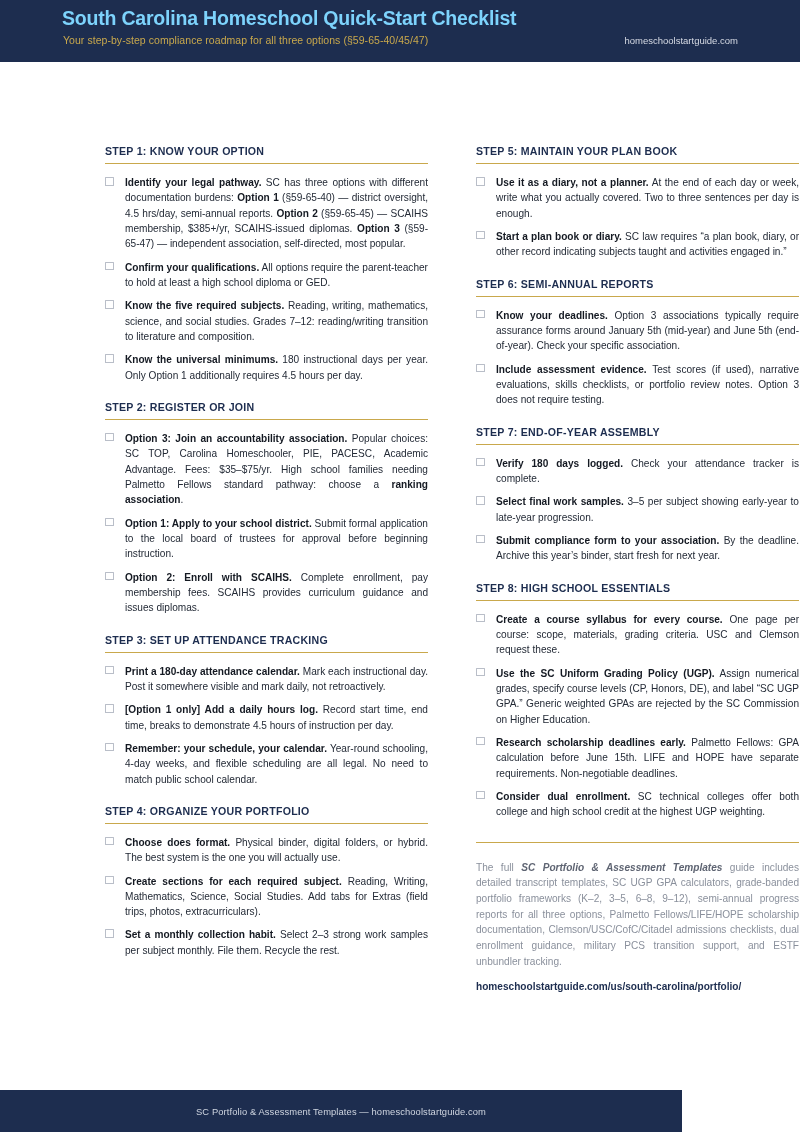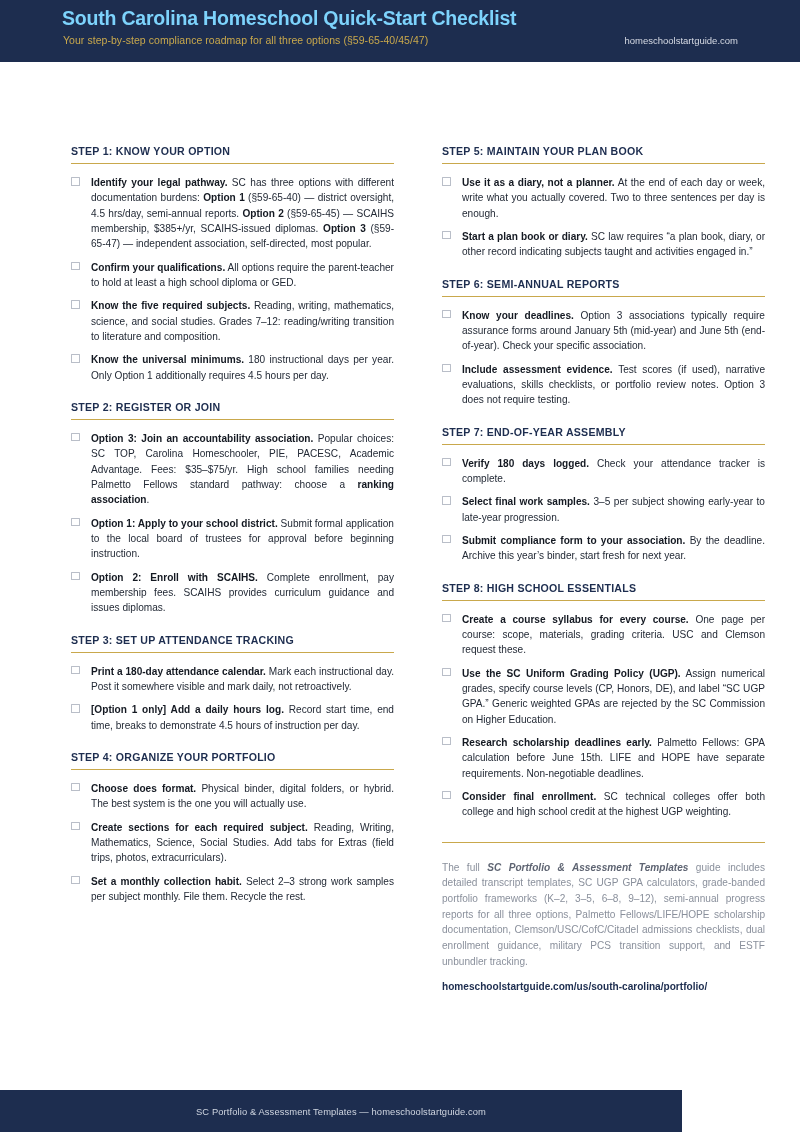--- a/index.html
+++ b/index.html
@@ -56,20 +56,21 @@
     top: 35px;
     color: #d6dae4;
     font-size: 9.5px;
     white-space: nowrap;
   }
 
   
   .sheet {
     position: relative;
     padding: 9px;
+    margin-left: 34px;
   }
   .columns {
     display: flex;
     gap: 48px;
     padding: 74px 62px 0 62px;
     box-sizing: border-box;
     align-items: flex-start;
   }
   .col {
     width: 323px;
@@ -229,20 +230,24 @@
           <div class="step-rule"></div>
           <ul class="items">
             <li>
               <span class="cbox"></span>
               <span class="item-text"><b>Print a 180-day attendance calendar.</b> Mark each instructional day.  Post it somewhere visible and mark daily, not retroactively.</span>
             </li>
             <li>
               <span class="cbox"></span>
               <span class="item-text"><b>[Option 1 only] Add a daily hours log.</b> Record start time, end time, breaks to demonstrate 4.5 hours of instruction per day.</span>
             </li>
+            <li>
+              <span class="cbox"></span>
+              <span class="item-text"><b>Remember:  your schedule, your calendar.</b> Year-round schooling, 4-day weeks, and flexible scheduling are all legal. No need to match public school calendar.</span>
+            </li>
           </ul>
         </div>
         <div class="step-block">
           <div class="step-head">STEP 4: ORGANIZE YOUR PORTFOLIO</div>
           <div class="step-rule"></div>
           <ul class="items">
             <li>
               <span class="cbox"></span>
               <span class="item-text"><b>Choose does format.</b>  Physical binder, digital folders, or hybrid. The best system is the one you will actually use.</span>
             </li>
@@ -316,21 +321,21 @@
             <li>
               <span class="cbox"></span>
               <span class="item-text"><b>Use the SC Uniform Grading Policy (UGP).</b> Assign numerical grades, specify course levels (CP, Honors, DE), and label “SC UGP GPA.” Generic weighted GPAs are rejected by the SC Commission on Higher Education.</span>
             </li>
             <li>
               <span class="cbox"></span>
               <span class="item-text"><b>Research scholarship deadlines early.</b> Palmetto Fellows: GPA calculation before June 15th.  LIFE and HOPE have separate requirements. Non-negotiable deadlines.</span>
             </li>
             <li>
               <span class="cbox"></span>
-              <span class="item-text"><b>Consider final enrollment.</b> SC technical colleges offer both college and high school credit at the highest UGP weighting.</span>
+              <span class="item-text"><b>Consider dual enrollment.</b> SC technical colleges offer both college and high school credit at the highest UGP weighting.</span>
             </li>
           </ul>
         </div>
         <div id="note-slot">
           <div class="note-rule"></div>
           <p class="note-body">The full <b>SC Portfolio &amp; Assessment Templates</b> guide includes detailed transcript templates, SC UGP GPA calculators, grade-banded portfolio frameworks (K–2, 3–5, 6–8, 9–12), semi-annual progress reports for all three options, Palmetto Fellows/LIFE/HOPE scholarship documentation, Clemson/USC/CofC/Citadel admissions checklists, dual enrollment guidance, military PCS transition support, and ESTF unbundler tracking.</p>
           <a class="note-link" href="#">homeschoolstartguide.com/us/south-carolina/portfolio/</a>
         </div>
     </section>
 

